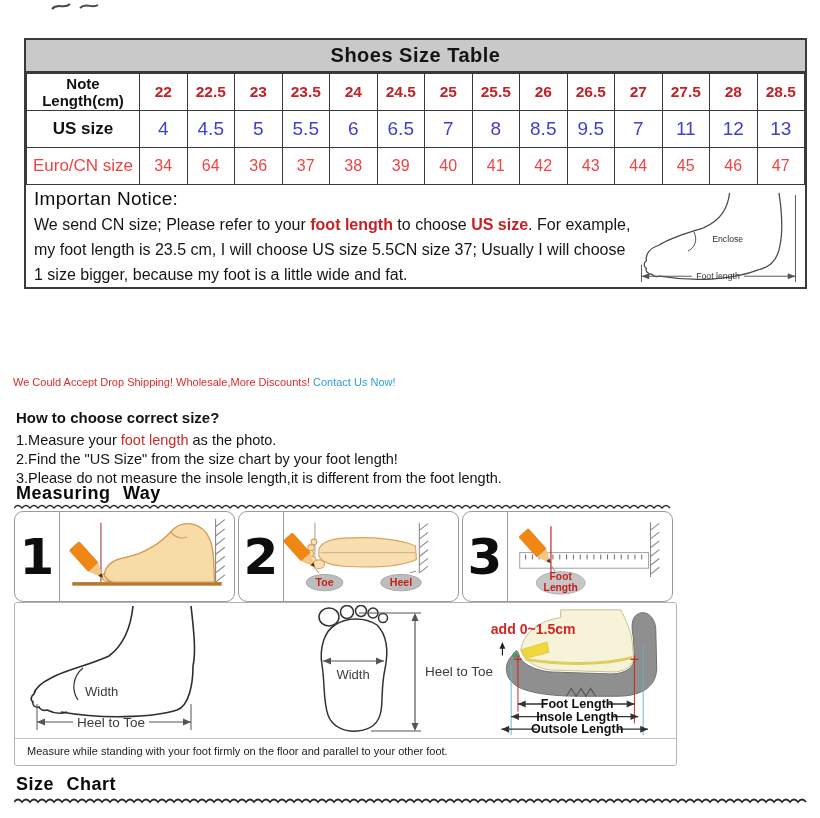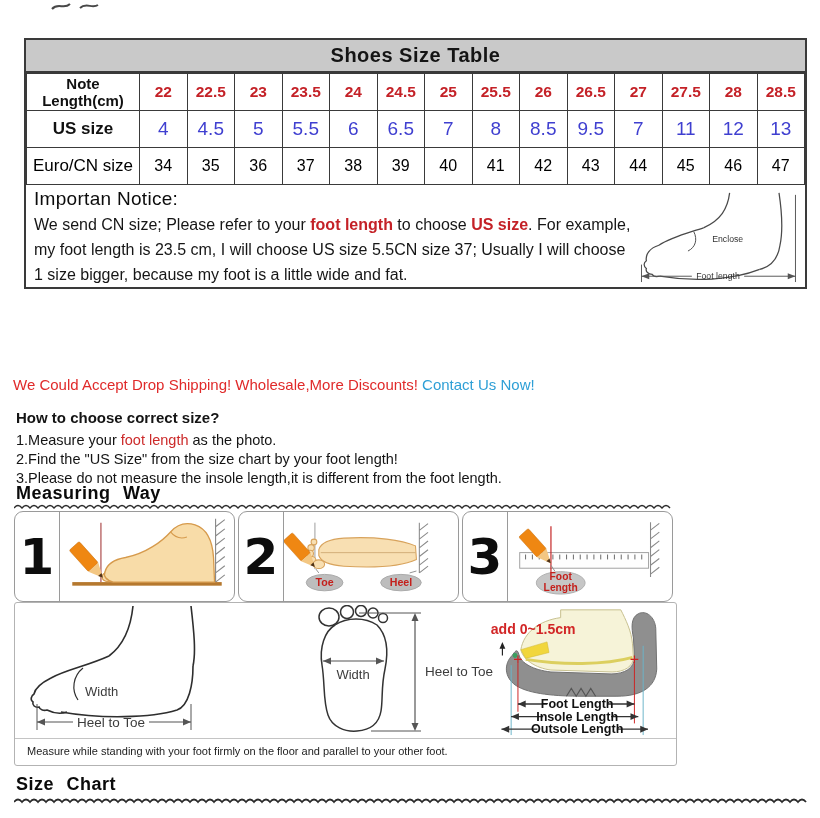--- a/index.html
+++ b/index.html
@@ -10,35 +10,35 @@
   .size-box{position:absolute;left:24px;top:38px;width:783px;height:251px;border:2px solid var(--table-border);box-sizing:border-box;background:#fff;}
   .size-title{height:31px;line-height:31px;background:var(--title-bar-gray);border-bottom:2px solid var(--table-border);text-align:center;font-weight:bold;font-size:20px;letter-spacing:.5px;color:#141414;}
   table.sizes{border-collapse:collapse;width:100%;table-layout:fixed;}
   table.sizes td{border:1.5px solid var(--table-border);text-align:center;height:36px;padding:0;overflow:hidden;}
   table.sizes td.lbl{width:112px;font-size:16px;}
   tr.r0 td.lbl{font-weight:bold;font-size:15px;}
   tr.r0 td{color:var(--accent-red);font-weight:bold;font-size:15.5px;}
   tr.r0 td.lbl{color:#111;}
   tr.r1 td.lbl{font-weight:bold;font-size:17px;color:#111;}
   tr.r1 td{color:var(--us-blue);font-size:19px;}
-  tr.r2 td{color:#000000;font-size:16px;}
+  tr.r2 td{color:#ef4444;font-size:16px;}
   tr.r2 td.lbl{font-size:17px;}
 
   .notice{position:relative;height:104px;padding:2px 10px 0 8px;}
   .notice-h{font-size:19px;font-weight:normal;letter-spacing:.3px;margin:1px 0 2px 0;color:#0c0c0c;}
   .notice-line{font-size:16px;line-height:25px;color:#161616;width:618px;}
   .red-b{color:var(--accent-red);font-weight:bold;}
   .notice-art{position:absolute;right:2px;top:6px;width:170px;height:92px;}
 
   
   .note-para{position:absolute;left:18px;top:299px;width:792px;font-size:17.5px;line-height:31px;color:#242424;}
   .note-label{color:var(--accent-red);font-weight:bold;}
 
   
-  .promo{position:absolute;left:13px;top:376px;font-size:15px;}
+  .promo{position:absolute;left:13px;top:376px;font-size:11px;}
   .promo-red{color:var(--promo-red);}
   .promo-blue{color:var(--link-blue);cursor:pointer;}
 
   
   .howto{position:absolute;left:16px;top:409px;font-size:14.5px;color:#141414;}
   .howto-h{font-size:15px;font-weight:bold;margin-bottom:5px;}
   .howto div.step{line-height:19px;}
   .red-t{color:#cc2a2a;}
 
   
@@ -106,21 +106,21 @@
             <td>8.5</td>
             <td>9.5</td>
             <td>7</td>
             <td>11</td>
             <td>12</td>
             <td>13</td>
           </tr>
           <tr class="r2">
             <td class="lbl">Euro/CN size</td>
             <td>34</td>
-            <td>35</td>
+            <td>64</td>
             <td>36</td>
             <td>37</td>
             <td>38</td>
             <td>39</td>
             <td>40</td>
             <td>41</td>
             <td>42</td>
             <td>43</td>
             <td>44</td>
             <td>45</td>

